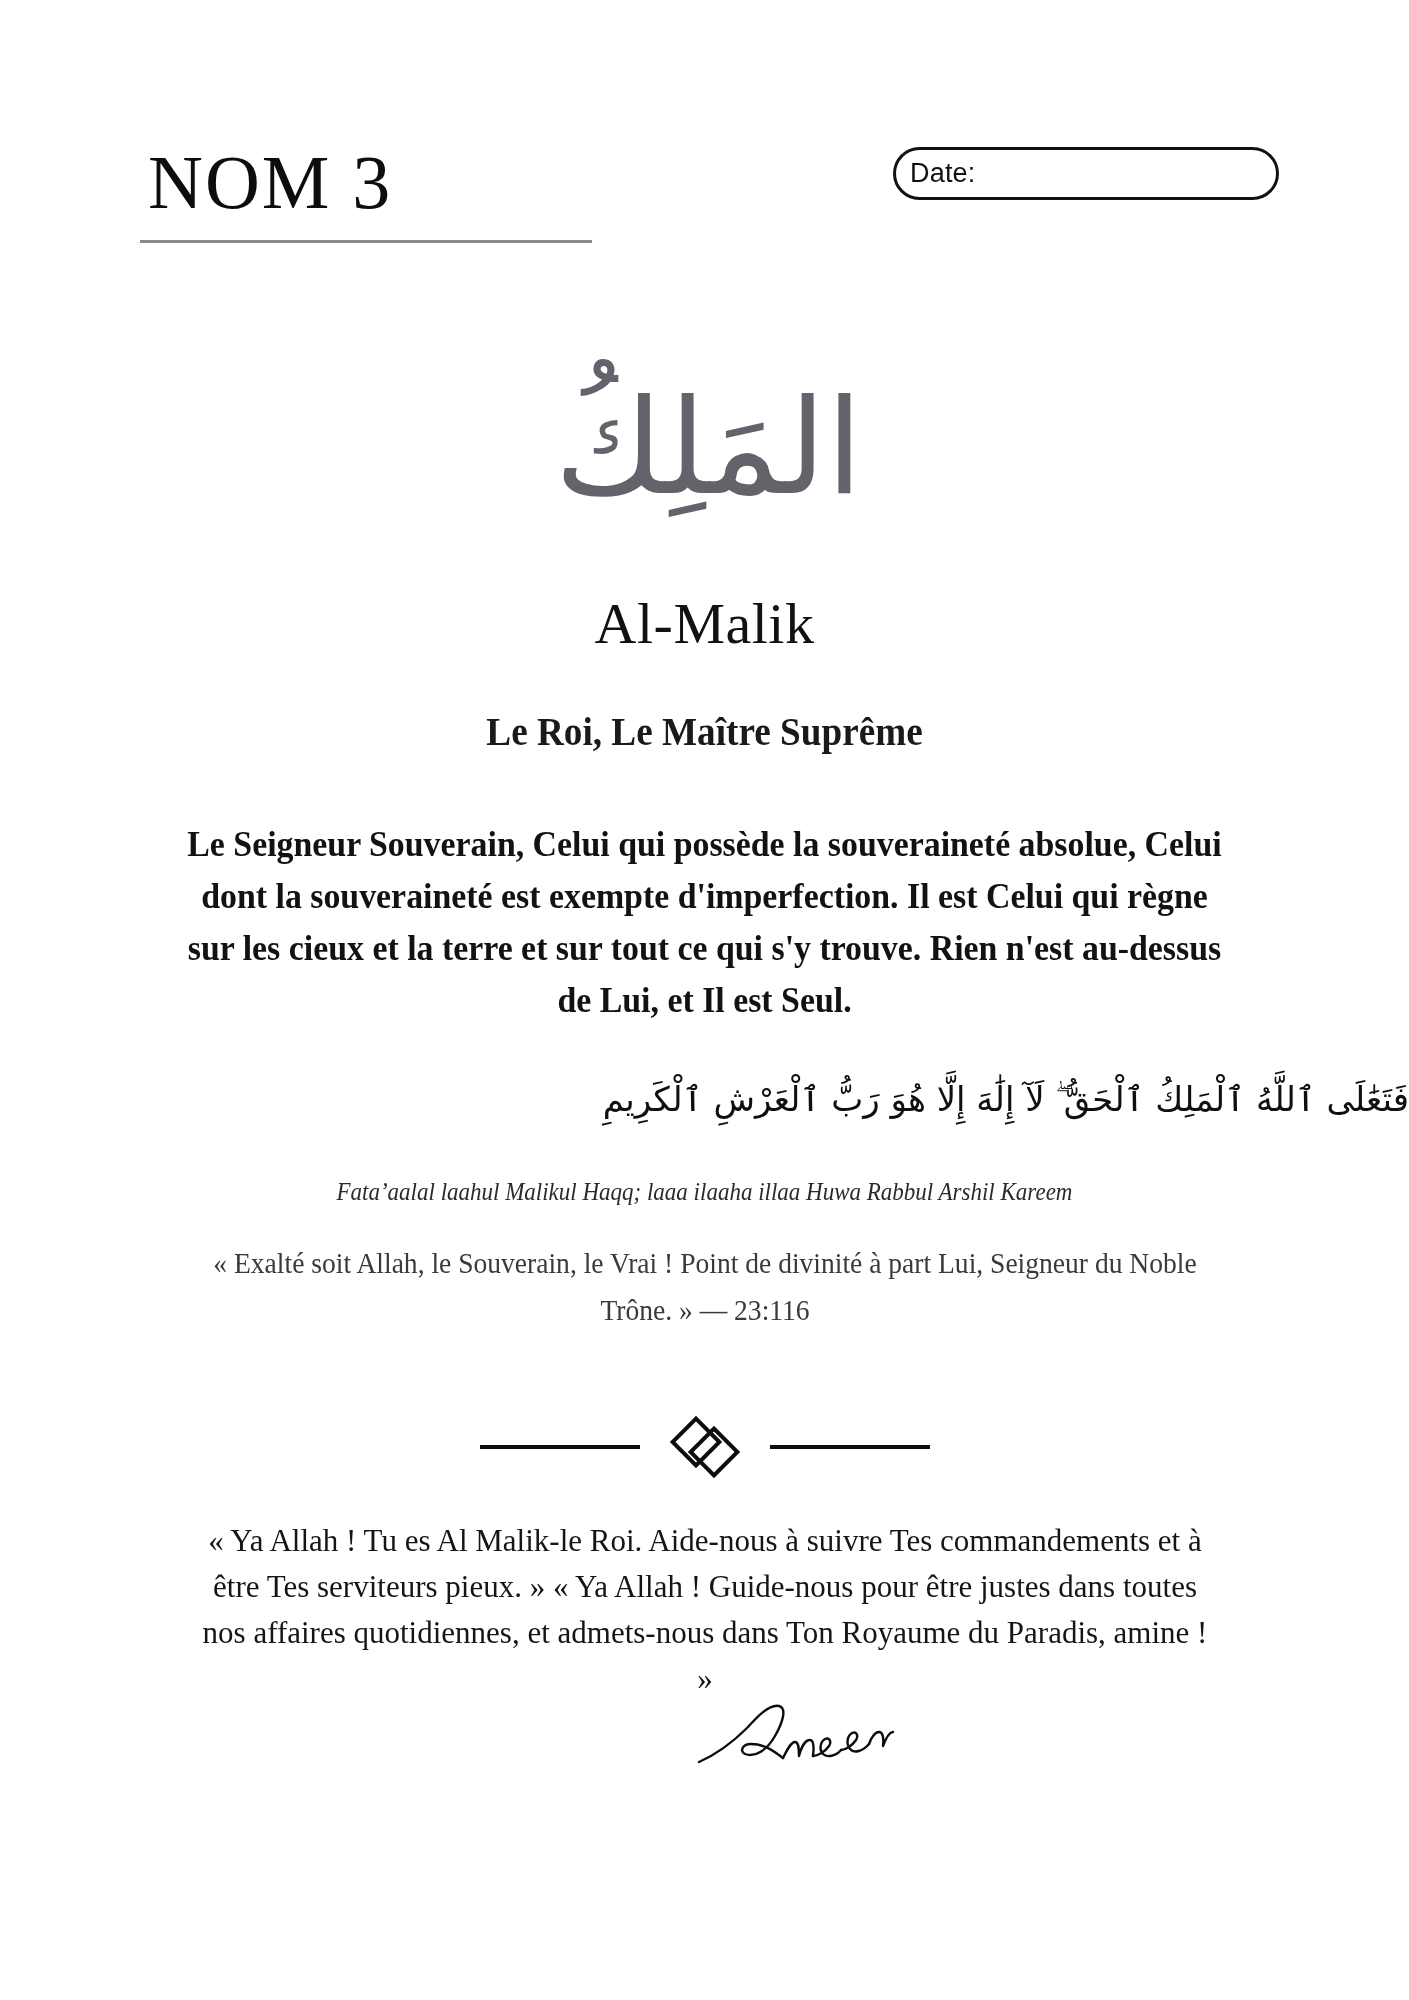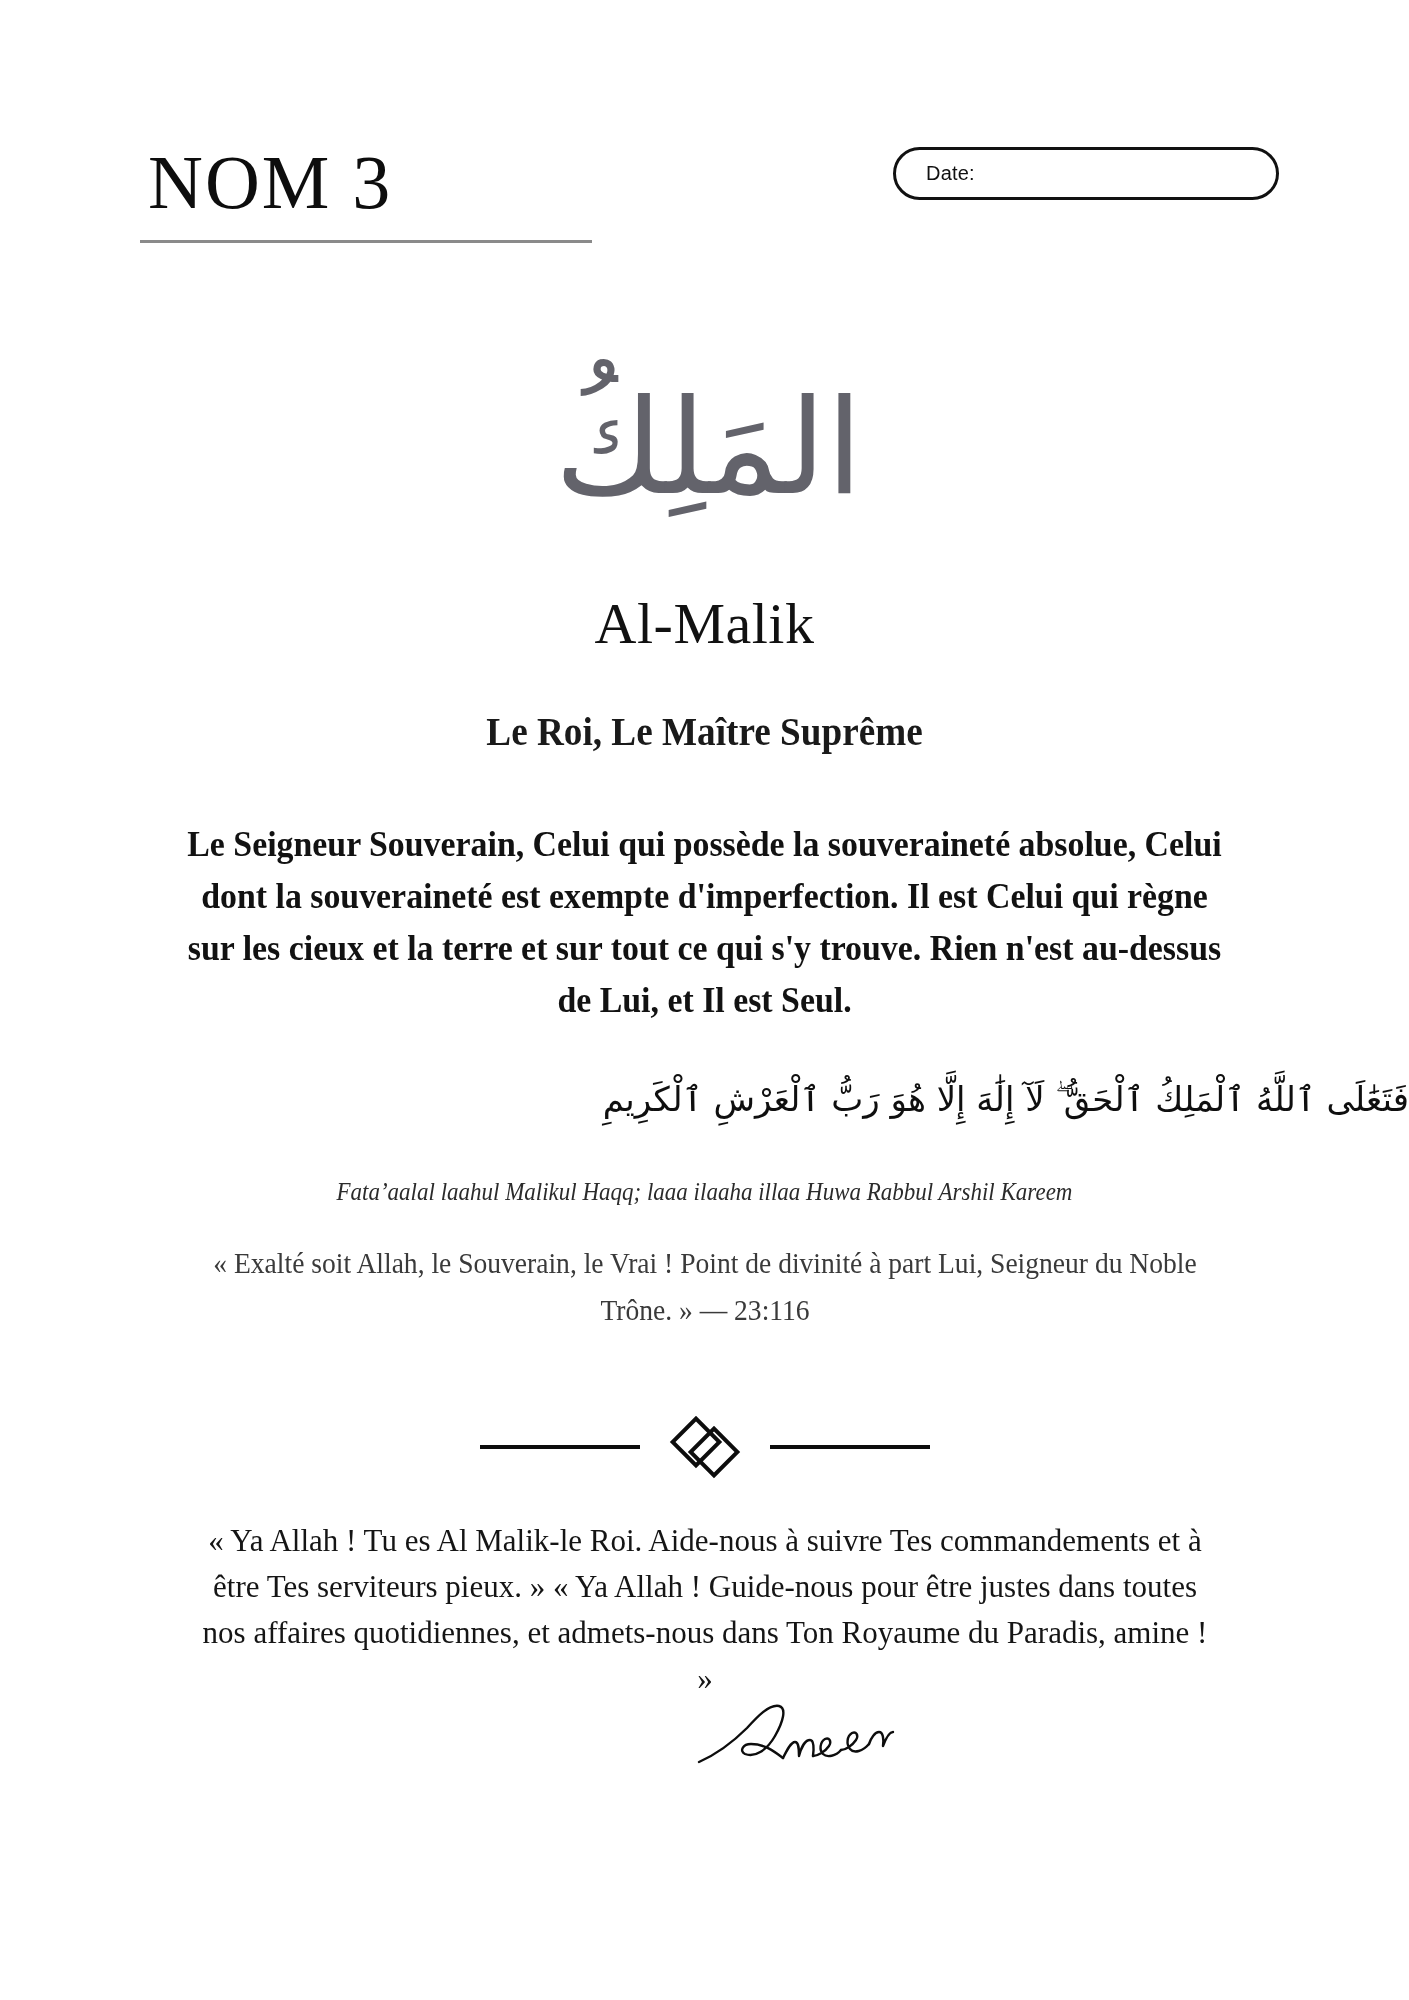--- a/index.html
+++ b/index.html
@@ -62,23 +62,23 @@
     width: 386px;
     height: 53px;
     border: 3px solid #111111;
     border-radius: 28px;
     box-sizing: border-box;
     display: flex;
     align-items: center;
   }
   .date-label {
     font-family: "Liberation Sans", "DejaVu Sans", sans-serif;
-    font-size: 20px;
+    font-size: 27px;
     color: #111111;
-    padding-left: 30px;
+    padding-left: 14px;
     letter-spacing: 0.2px;
   }
 
   
   .calligraphy {
     position: absolute;
     top: 352px;
     left: 4px;
     width: 1409px;
     text-align: center;

